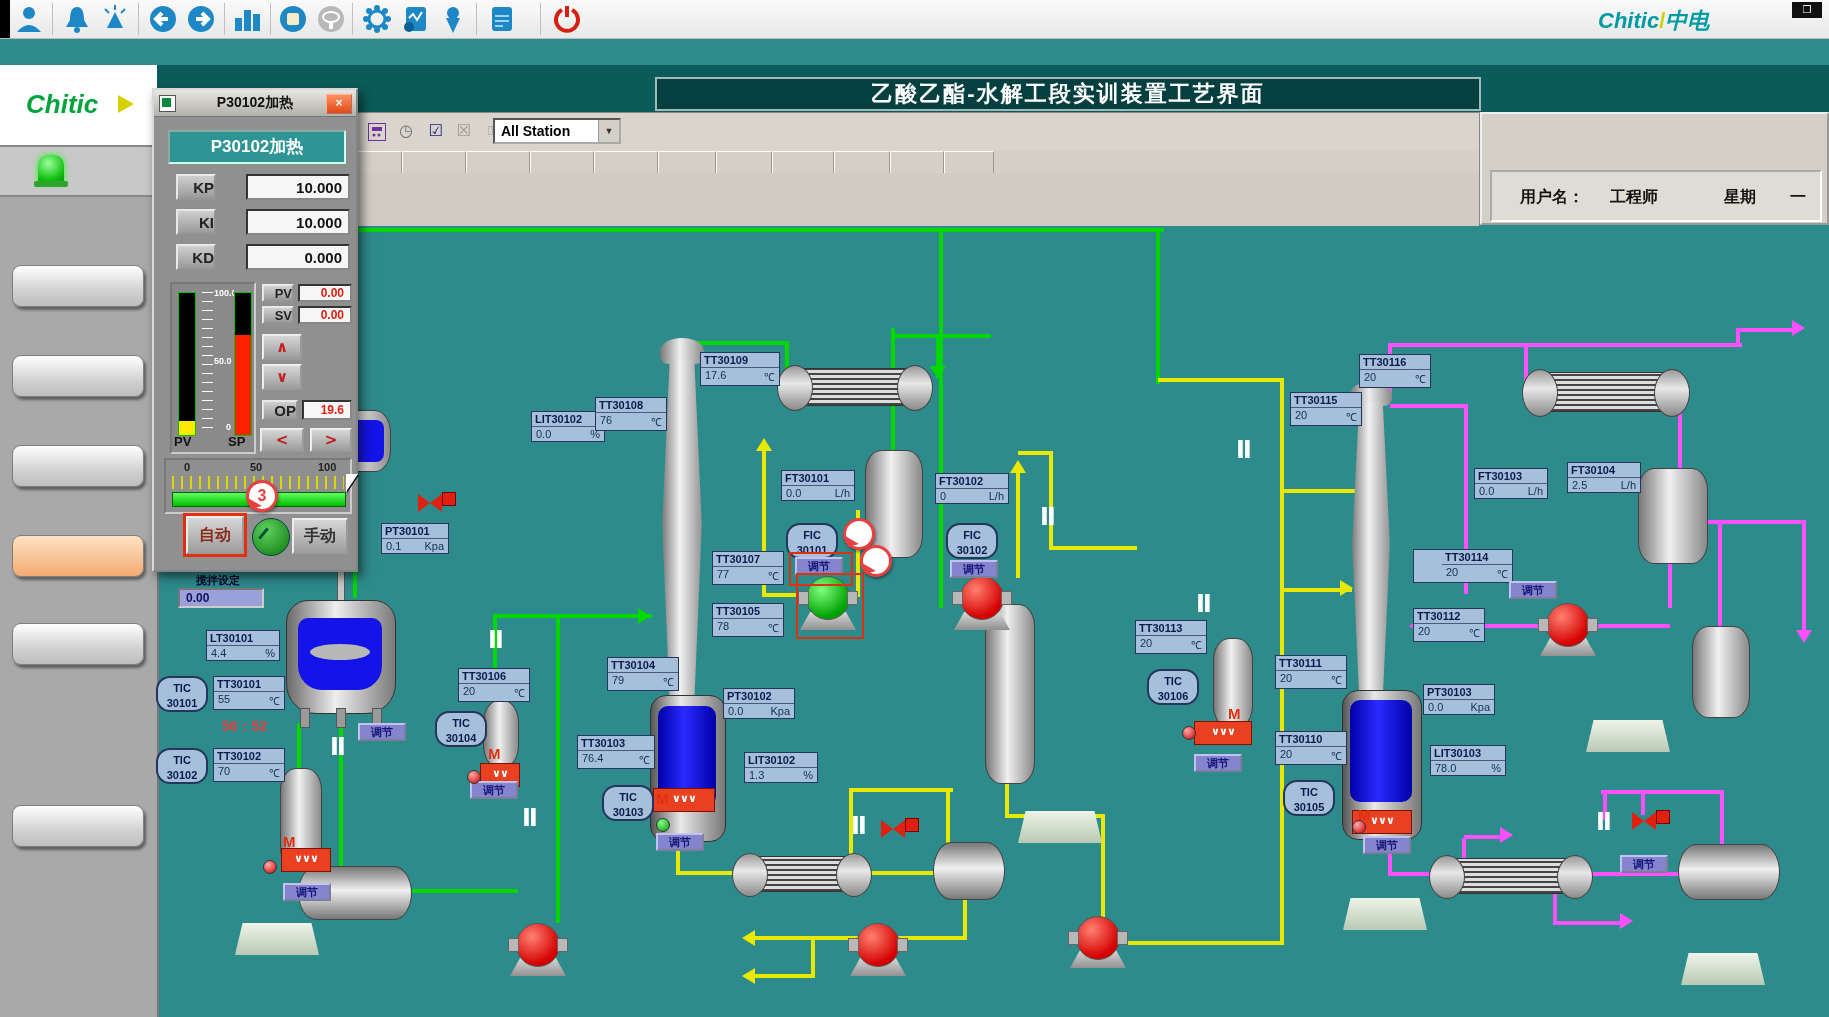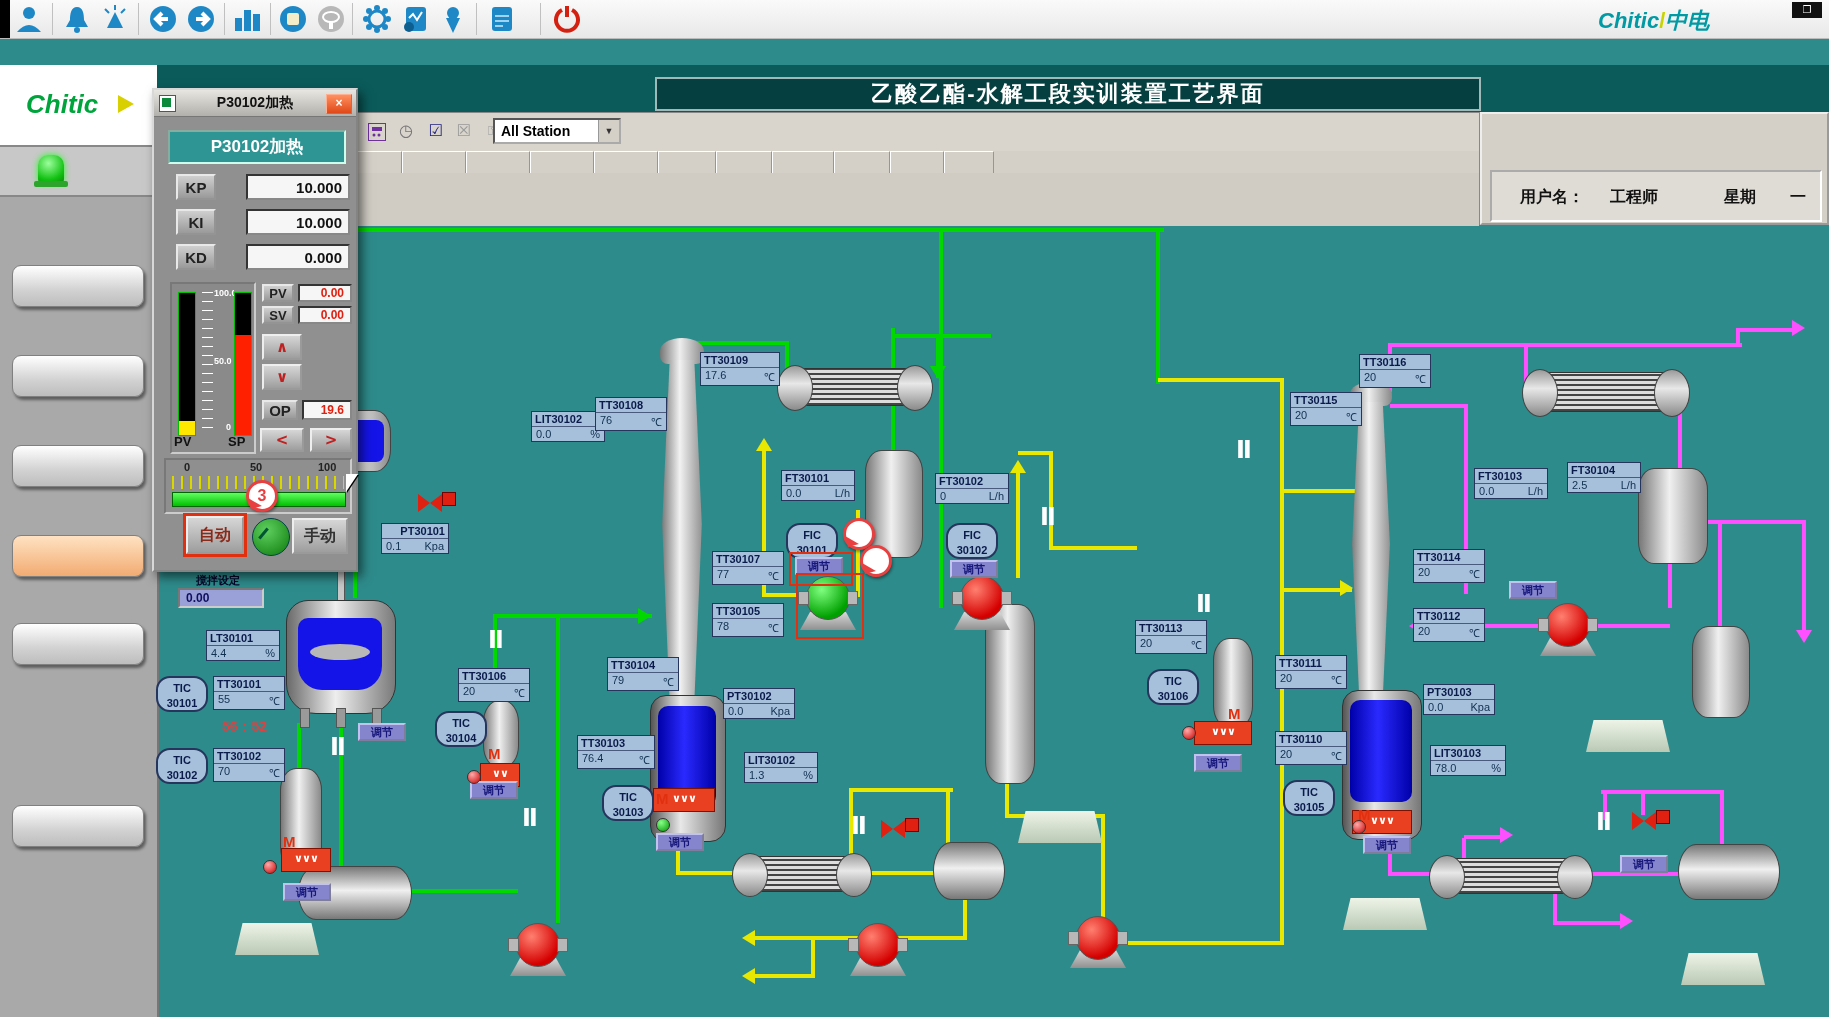--- a/index.html
+++ b/index.html
@@ -114,21 +114,21 @@
   .timer{position:absolute;z-index:7;font:bold 14px "Liberation Sans",sans-serif;color:#e04040;}
   
   .popup{position:absolute;left:152px;top:88px;width:206px;height:484px;background:#909090;border:2px outset #d8d8d8;box-shadow:4px 5px 10px rgba(0,0,0,.55);z-index:50;box-sizing:border-box;}
   .ptitle{position:absolute;left:0;top:0;width:100%;height:26px;background:linear-gradient(#e8e6e0,#b2b0aa);border-bottom:1px solid #777;}
   .ptitle .txt{position:absolute;left:0;width:100%;text-align:center;top:4px;font:bold 14px "Liberation Sans",sans-serif;color:#111;}
   .ptitle .ico{position:absolute;left:5px;top:5px;width:15px;height:15px;background:#fff;border:1px solid #555;}
   .ptitle .ico i{position:absolute;left:2px;top:2px;width:9px;height:9px;background:#0a8a3a;display:block;}
   .pclose{position:absolute;right:4px;top:4px;width:24px;height:18px;background:linear-gradient(#ff9060,#e04818);border:1px outset #ffb090;color:#fff;font:bold 12px "Liberation Sans",sans-serif;text-align:center;line-height:17px;cursor:pointer;}
   .phead{position:absolute;left:14px;top:40px;width:178px;height:34px;background:#2e9494;border:2px inset #cfe;color:#fff;
     font:bold 17px "Liberation Sans",sans-serif;text-align:center;line-height:30px;box-sizing:border-box;}
-  .plabel{position:absolute;background:linear-gradient(#cfcfcf,#9a9a9a);border:2px outset #e8e8e8;font:bold 15px "Liberation Sans",sans-serif;color:#222;text-align:center;box-sizing:border-box;}
+  .plabel{position:absolute;background:linear-gradient(#cfcfcf,#9a9a9a);border:2px outset #e8e8e8;font:bold 15px "Liberation Sans",sans-serif;color:#222;text-align:right;box-sizing:border-box;}
   .pvalbox{position:absolute;background:#f6f6f6;border:2px inset #888;font:bold 15px "Liberation Sans",sans-serif;color:#111;text-align:right;padding-right:6px;box-sizing:border-box;}
   .pvalbox.red{color:#e02010;font-size:12px;}
   .pbtn{position:absolute;background:linear-gradient(#d6d6d6,#9e9e9e);border:2px outset #eee;color:#c02020;font:bold 15px "DejaVu Sans",sans-serif;text-align:center;box-sizing:border-box;cursor:pointer;}
   .graphpanel{position:absolute;left:16px;top:192px;width:86px;height:172px;border:2px inset #ccc;background:#8a8a8a;box-sizing:border-box;}
   .gbar{position:absolute;top:8px;width:16px;height:142px;border:1px solid #00c000;background:#000;}
   .gbar .fillpv{position:absolute;left:0;bottom:0;width:100%;height:14px;background:#ffe800;}
   .gbar .fillsp{position:absolute;left:0;bottom:0;width:100%;height:100px;background:#ff2000;}
   .gticks{position:absolute;left:30px;top:8px;width:11px;height:142px;background:repeating-linear-gradient(180deg,#fff 0 1px,transparent 1px 9px);}
   .gscale{position:absolute;font:bold 9px "Liberation Sans",sans-serif;color:#fff;}
   .gbl{position:absolute;top:150px;font:bold 13px "Liberation Sans",sans-serif;color:#111;}
@@ -494,21 +494,21 @@
           <span class="tu">℃</span>
         </div>
       </div>
       <div class="tag" style="left: 700px; top: 352px; width: 78px;">
         <div class="tn">TT30109</div>
         <div class="tv">
           <span>17.6</span>
           <span class="tu">℃</span>
         </div>
       </div>
-      <div class="tag" style="left: 381px; top: 523px; width: 66px; text-align: right;">
+      <div class="tag" style="left: 381px; top: 523px; width: 66px;">
         <div class="tn">PT30101</div>
         <div class="tv">
           <span>0.1</span>
           <span class="tu">Kpa</span>
         </div>
       </div>
       <div class="tag" style="left: 712px; top: 551px;">
         <div class="tn">TT30107</div>
         <div class="tv">
           <span>77</span>
@@ -620,21 +620,21 @@
           <span class="tu">℃</span>
         </div>
       </div>
       <div class="tag" style="left: 1359px; top: 354px;">
         <div class="tn">TT30116</div>
         <div class="tv">
           <span>20</span>
           <span class="tu">℃</span>
         </div>
       </div>
-      <div class="tag" style="left: 1413px; top: 549px;">
+      <div class="tag" style="left: 1413px; top: 549px; padding-left: 28px;">
         <div class="tn">TT30114</div>
         <div class="tv">
           <span>20</span>
           <span class="tu">℃</span>
         </div>
       </div>
       <div class="tag" style="left: 1413px; top: 608px;">
         <div class="tn">TT30112</div>
         <div class="tv">
           <span>20</span>

